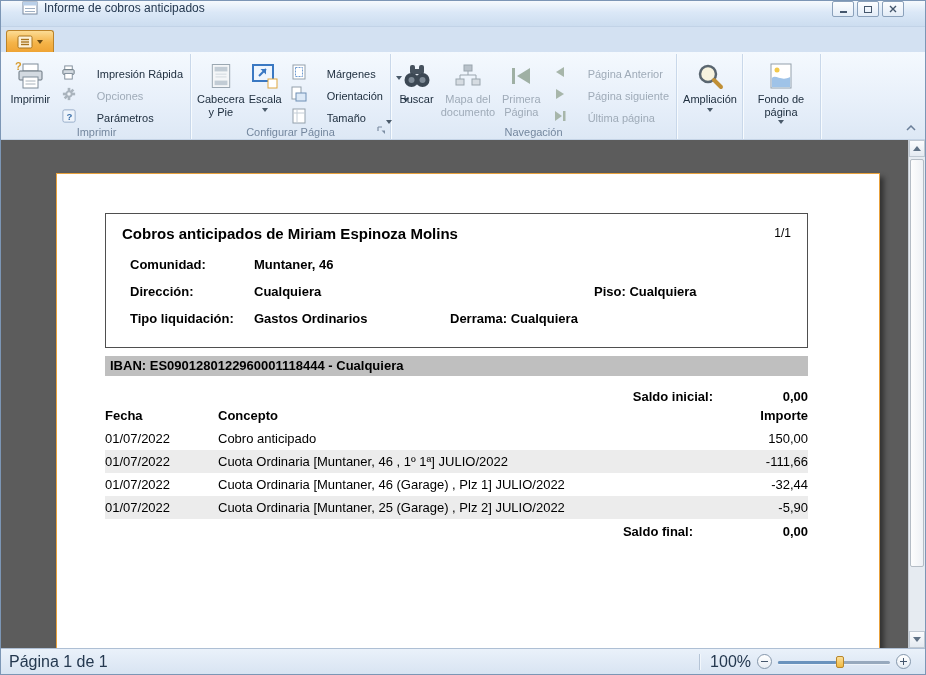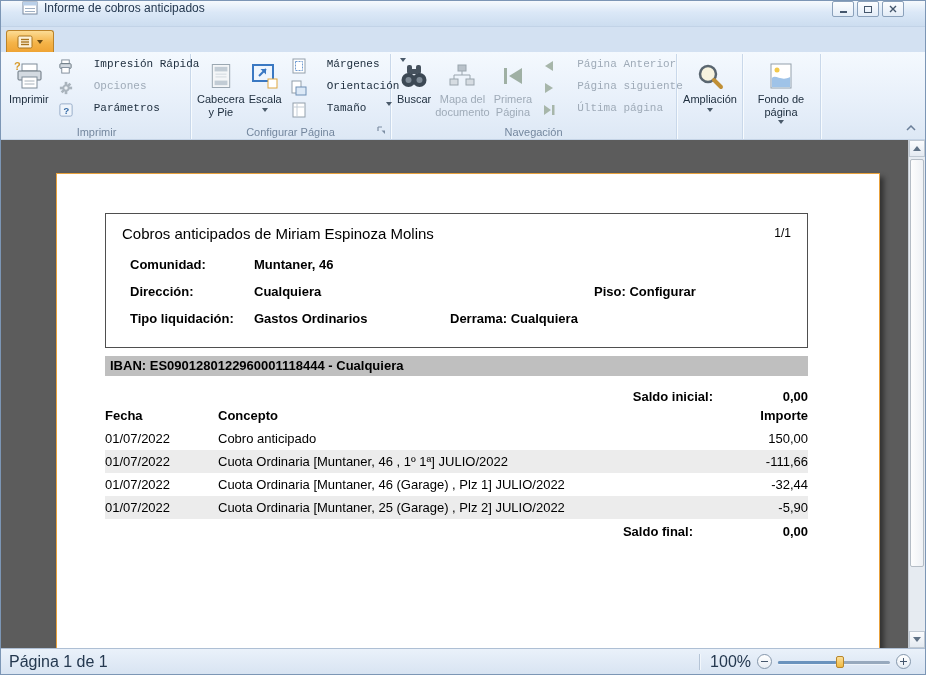--- a/index.html
+++ b/index.html
@@ -31,39 +31,39 @@
   .rgroup-label { position:absolute; bottom:1px; left:0; right:0; text-align:center; font-size:11px; color:#74879e; white-space:nowrap; }
   .g1{width:188px} .g2{width:200px} .g3{width:286px} .g4{width:66px} .g5{width:78px} .g6{width:66px}
 
   .big-btn { height:66px; display:flex; flex-direction:column; align-items:center; justify-content:flex-start;
     padding:3px 1px 0 1px; border:1px solid transparent; border-radius:2px; font-size:11px; color:#203040; text-align:center; cursor:default; }
   .big-btn .bicon { height:30px; display:flex; align-items:center; justify-content:center; flex:0 0 30px; }
   .bb-label { line-height:1.15; margin-top:2px; }
   .big-btn .caret { margin-top:2px; }
 
   .small-col { display:flex; flex-direction:column; margin-left:3px; padding-top:1px; }
-  .small-btn { display:flex; align-items:flex-start; gap:20px; height:22px; padding:0 4px; font-size:11px; color:#203040; border-radius:2px; cursor:default; white-space:nowrap;font-family:Liberation Mono, monospace; }
+  .small-btn { display:flex; align-items:flex-end; gap:20px; height:22px; padding:0 4px; font-size:11px; color:#203040; border-radius:2px; cursor:default; white-space:nowrap; }
   .small-btn .sicon { width:16px; height:16px; display:flex; align-items:center; justify-content:center; flex:0 0 16px; }
 
   .disabled, .disabled * { color:#9fabb8 !important; }
 
   .dialog-launcher { position:absolute; right:2px; bottom:2px; width:13px; height:13px; display:flex; align-items:center; justify-content:center; }
   .collapse-btn { position:absolute; right:5px; bottom:4px; width:18px; height:14px; display:flex; align-items:center; justify-content:center;
     border:1px solid transparent; border-radius:2px; }
 
   
   .preview { flex:1; background:#5c5c5c; display:flex; overflow:hidden; position:relative; }
   .page-viewport { flex:1; position:relative; overflow:hidden; }
   .page { position:absolute; left:55px; top:33px; width:824px; height:1200px; background:#ffffff;
     border:1px solid #e8a13c; box-shadow:4px 4px 5px rgba(0,0,0,0.45); padding:39px 71px 0 48px;
     font-size:13px; color:#000; }
 
   .rbox { border:1px solid #4f4f4f; padding:11px 16px 13px 16px; }
   .rbox-title-row { display:flex; justify-content:space-between; align-items:flex-start; margin-bottom:11px; }
-  .rbox-title { font-weight:normal; font-size:15px; }
+  .rbox-title { font-weight:bold; font-size:15px; }
   .rbox-pageno { font-size:12px; margin-top:1px; }
   .rbox-row { position:relative; height:27px; font-weight:bold; }
   .rbox-row .lbl { position:absolute; left:8px; top:4px; }
   .rbox-row .val { position:absolute; left:132px; top:4px; }
   .rbox-row .pos-piso { position:absolute; left:472px; top:4px; }
   .rbox-row .pos-derrama { position:absolute; left:328px; top:4px; }
 
   .iban-bar { margin-top:8px; background:#bfbfbf; font-weight:bold; padding:2px 5px 3px 5px; }
   .saldo-row { display:flex; justify-content:flex-end; font-weight:bold; margin-top:13px; }
   .saldo-row .amount { width:95px; text-align:right; }
@@ -368,21 +368,21 @@
             <span class="rbox-title">Cobros anticipados de Miriam Espinoza Molins</span>
             <span class="rbox-pageno">1/1</span>
           </div>
           <div class="rbox-row">
             <span class="lbl">Comunidad:</span>
             <span class="val">Muntaner, 46</span>
           </div>
           <div class="rbox-row">
             <span class="lbl">Dirección:</span>
             <span class="val">Cualquiera</span>
-            <span class="pos-piso">Piso: Configurar</span>
+            <span class="pos-piso">Piso: Cualquiera</span>
           </div>
           <div class="rbox-row">
             <span class="lbl">Tipo liquidación:</span>
             <span class="val">Gastos Ordinarios</span>
             <span class="pos-derrama">Derrama: Cualquiera</span>
           </div>
         </div>
 
         <div class="iban-bar">IBAN: ES0901280122960001118444 - Cualquiera</div>
 

